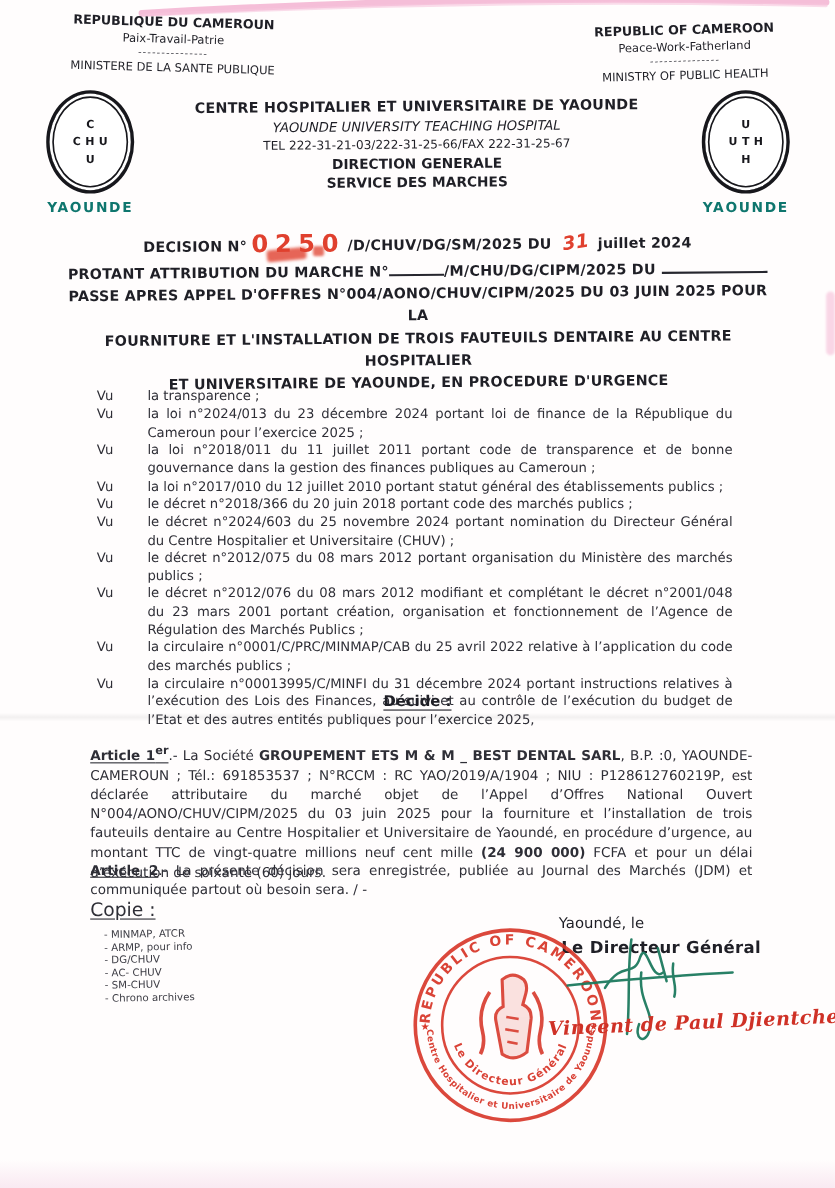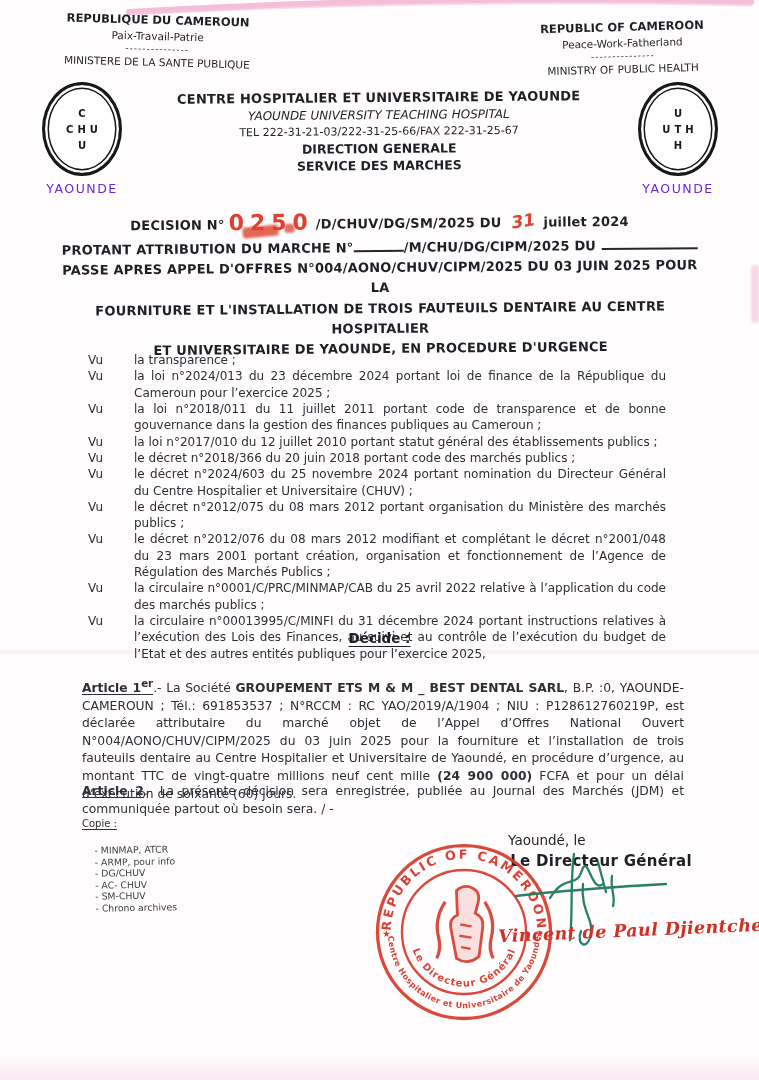--- a/index.html
+++ b/index.html
@@ -37,21 +37,21 @@
   .hdr-center .sm{font-size:12.5px;font-weight:bold;margin-top:2px;}
 
   .logo{width:96px;display:flex;flex-direction:column;align-items:center;}
   .logo-left{left:34px;top:82px;}
   .logo-right{left:630px;top:82px;}
   .logo-ellipse{width:80px;height:94px;border:3.5px solid #17171c;border-radius:50%;
     box-shadow:inset 0 0 0 2.5px #fff,inset 0 0 0 4px #17171c;
     display:flex;flex-direction:column;align-items:center;justify-content:center;gap:5px;background:#fff;}
   .logo-ellipse span{font-size:10px;font-weight:bold;color:#17171c;}
   .logo-ellipse .mid{letter-spacing:4px;margin-left:4px;}
-  .logo-cap{margin-top:5px;font-size:12.5px;font-weight:normal;letter-spacing:1.5px;color:#6d28d9;}
+  .logo-cap{margin-top:5px;font-size:12.5px;font-weight:bold;letter-spacing:1.5px;color:#0f766e;}
 
   
   .title{left:62px;top:204px;width:636px;font-weight:bold;font-size:13px;line-height:1.55;color:var(--ink-strong);transform:rotate(-0.5deg);letter-spacing:.2px;}
   .title .row{display:flex;justify-content:center;align-items:baseline;flex-wrap:nowrap;white-space:nowrap;}
   .stamp-number{position:relative;color:var(--red-bright);font-size:22px;font-weight:600;letter-spacing:6px;margin:0 2px 0 4px;transform:translateY(1px);}
   .stamp-smudge{position:absolute;left:14px;top:20px;width:36px;height:11px;background:var(--red-bright);opacity:.8;border-radius:3px;filter:blur(1.3px);transform:rotate(-5deg);}
   .stamp-smudge2{position:absolute;left:56px;top:18px;width:10px;height:9px;background:var(--red-bright);opacity:.75;border-radius:2px;filter:blur(1px);}
   .hand-day{display:inline-block;color:var(--red-bright);font-size:17px;font-style:italic;font-weight:600;transform:rotate(-8deg);margin:0 8px 0 10px;}
   .blank{display:inline-block;border-bottom:2px solid #26262e;height:12px;}
   .blank.w1{width:64px;}
@@ -69,21 +69,21 @@
   .decide span{text-decoration:underline;text-underline-offset:3px;}
 
   
   .article{left:82px;width:602px;font-size:12.3px;line-height:1.43;text-align:justify;}
   .art1{top:660px;margin-top:16px;}
   .art2{top:783px;}
   .art-label{font-weight:bold;text-decoration:underline;text-underline-offset:2px;}
   .company{font-weight:bold;}
   .amount{font-weight:bold;}
 
-  .copy-label{left:82px;top:818px;font-size:10px;text-decoration:underline;text-underline-offset:2px;text-align:right;}
+  .copy-label{left:82px;top:818px;font-size:17px;text-decoration:underline;text-underline-offset:2px;text-align:right;}
   .copy-list{left:95px;top:844px;font-size:9.3px;line-height:1.25;color:#3c3c44;transform:rotate(-1deg);list-style:none;}
 
   
   .place-date{left:508px;top:832px;width:180px;font-size:13.5px;color:var(--ink-strong);}
   .sig-title{left:496px;top:852px;width:210px;text-align:center;font-size:15px;font-weight:bold;color:var(--ink-strong);letter-spacing:.3px;}
   .stamp-svg{left:370px;top:838px;}
   .sig-svg{left:486px;top:846px;}
   .sig-name{left:498px;top:921px;width:240px;font-family:"DejaVu Serif",serif;font-style:italic;font-weight:bold;
     font-size:17.5px;color:#cf3126;transform:rotate(-2.5deg);letter-spacing:.4px;white-space:nowrap;}
 </style>

